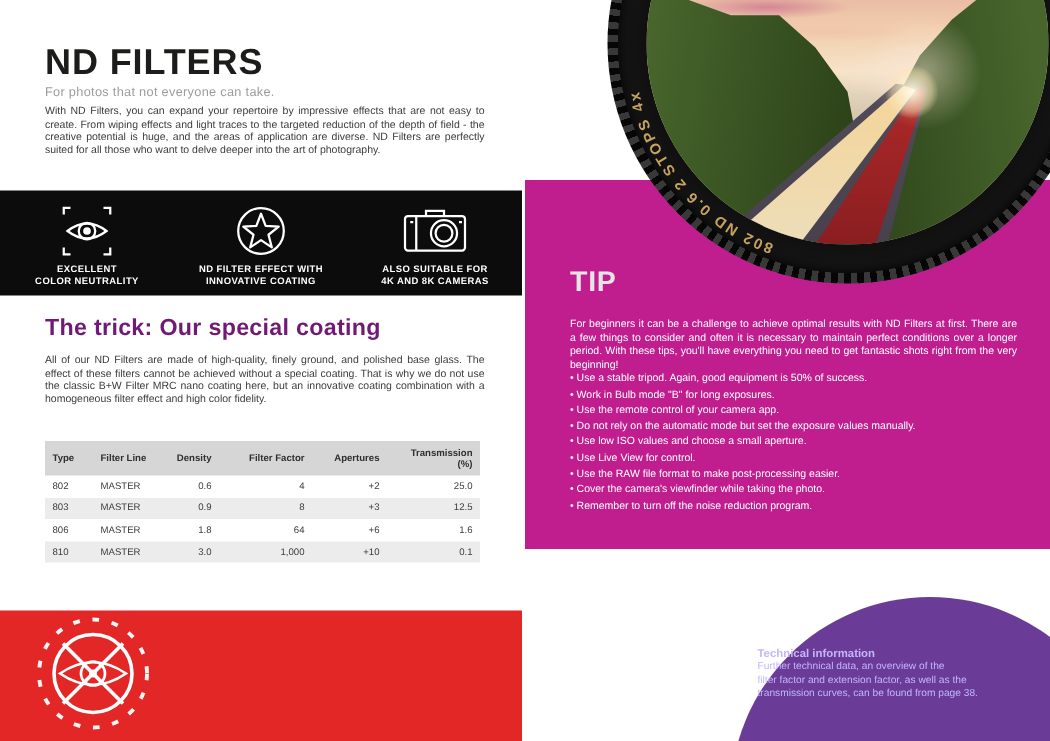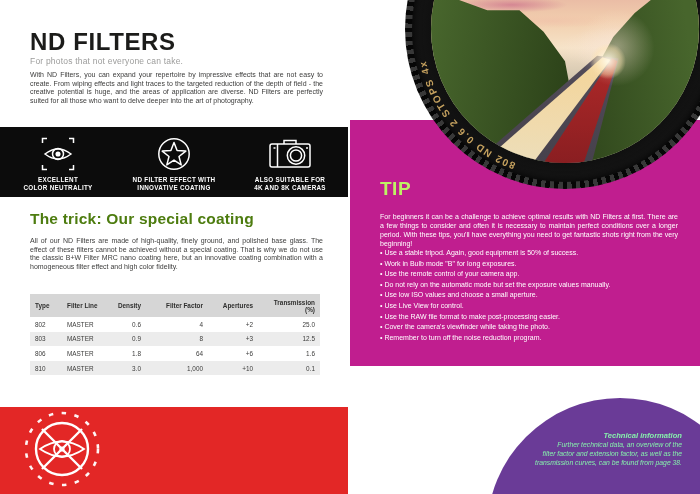--- a/index.html
+++ b/index.html
@@ -15,46 +15,46 @@
   .nd-title { left:30px; top:28px; font-size:24px; font-weight:bold; letter-spacing:.6px; color:#1c1c1a; }
   .nd-sub   { left:30px; top:56px; font-size:8.5px; color:#9c9c9b; letter-spacing:.2px; }
   .nd-intro { left:30px; top:71px; width:293px; font-size:7px; line-height:8.6px; text-align:justify; color:#3c3c3b; }
 
   
   .badge-bar { left:0; top:127px; width:348px; height:70px; background:#0c0c0c; display:flex; }
   .badge { flex:1; display:flex; flex-direction:column; align-items:center; justify-content:center; padding-top:3px; }
   .badge svg { display:block; }
   .badge-label { margin-top:4px; font-size:6.3px; font-weight:bold; line-height:7.6px; letter-spacing:.3px; color:#fff; text-align:center; }
 
-  .trick-h { left:30px; top:210px; font-size:15.5px; color:#4d7c0f; letter-spacing:.2px; }
+  .trick-h { left:30px; top:210px; font-size:15.5px; color:#701a75; letter-spacing:.2px; }
   .trick-p { left:30px; top:237px; width:293px; font-size:7px; line-height:8.6px; text-align:justify; }
 
   
   .nd-table { left:30px; top:294px; width:290px; border-collapse:collapse; font-size:6.4px; }
   .nd-table th { background:#d6d6d6; font-weight:bold; color:#2f2f2e; padding:4.5px 5px; }
   .nd-table td { padding:3.8px 5px; color:#3c3c3b; }
   .nd-table tr.alt td { background:#ececec; }
   .nd-table .l { text-align:left; }
   .nd-table .r { text-align:right; }
 
   
   .attention { left:0; top:407px; width:348px; height:87px; background:#e32726; }
   .att-icon { left:18px; top:405px; }
 
   
   .tip-panel { left:350px; top:120px; width:350px; height:246px; background:#c01e8f; }
-  .tip-h { position:absolute; left:30px; top:58px; font-size:19px; font-weight:bold; color:#bef264; letter-spacing:.5px; }
+  .tip-h { position:absolute; left:30px; top:58px; font-size:19px; font-weight:bold; color:#e5e5e5; letter-spacing:.5px; }
   .tip-intro { position:absolute; left:30px; top:92px; width:298px; font-size:7px; line-height:9px; color:#fff; text-align:justify; }
   .tip-list { position:absolute; left:30px; top:128px; width:305px; list-style:none; }
   .tip-list li { font-size:7px; line-height:10.6px; color:#fff; }
   .tip-list li::before { content:"• "; }
 
   
   .purple-circle { left:487px; top:398px; width:266px; height:266px; border-radius:50%; background:#6a3b97; }
-  .tech-text { position:absolute; left:18px; top:33px; width:177px; text-align:right; color:#86efac;font-style:italic; }
+  .tech-text { position:absolute; left:18px; top:33px; width:177px; text-align:left; color:#c4b5fd; }
   .tech-h { font-size:7.6px; font-weight:bold; margin-bottom:1px; }
   .tech-line { font-size:6.8px; line-height:8.8px; }
 
   
   .filter { left:405px; top:-131px; width:320px; height:320px; }
   .knurl { position:absolute; inset:0; border-radius:50%;
     background:repeating-conic-gradient(#060606 0deg 1.6deg, #383838 1.6deg 3.2deg); }
   .bezel { position:absolute; inset:7px; border-radius:50%;
     background:radial-gradient(circle, #101010 62%, #1f1f1f 86%, #2b2b2b 100%);
     box-shadow:inset 0 0 8px #000; }

